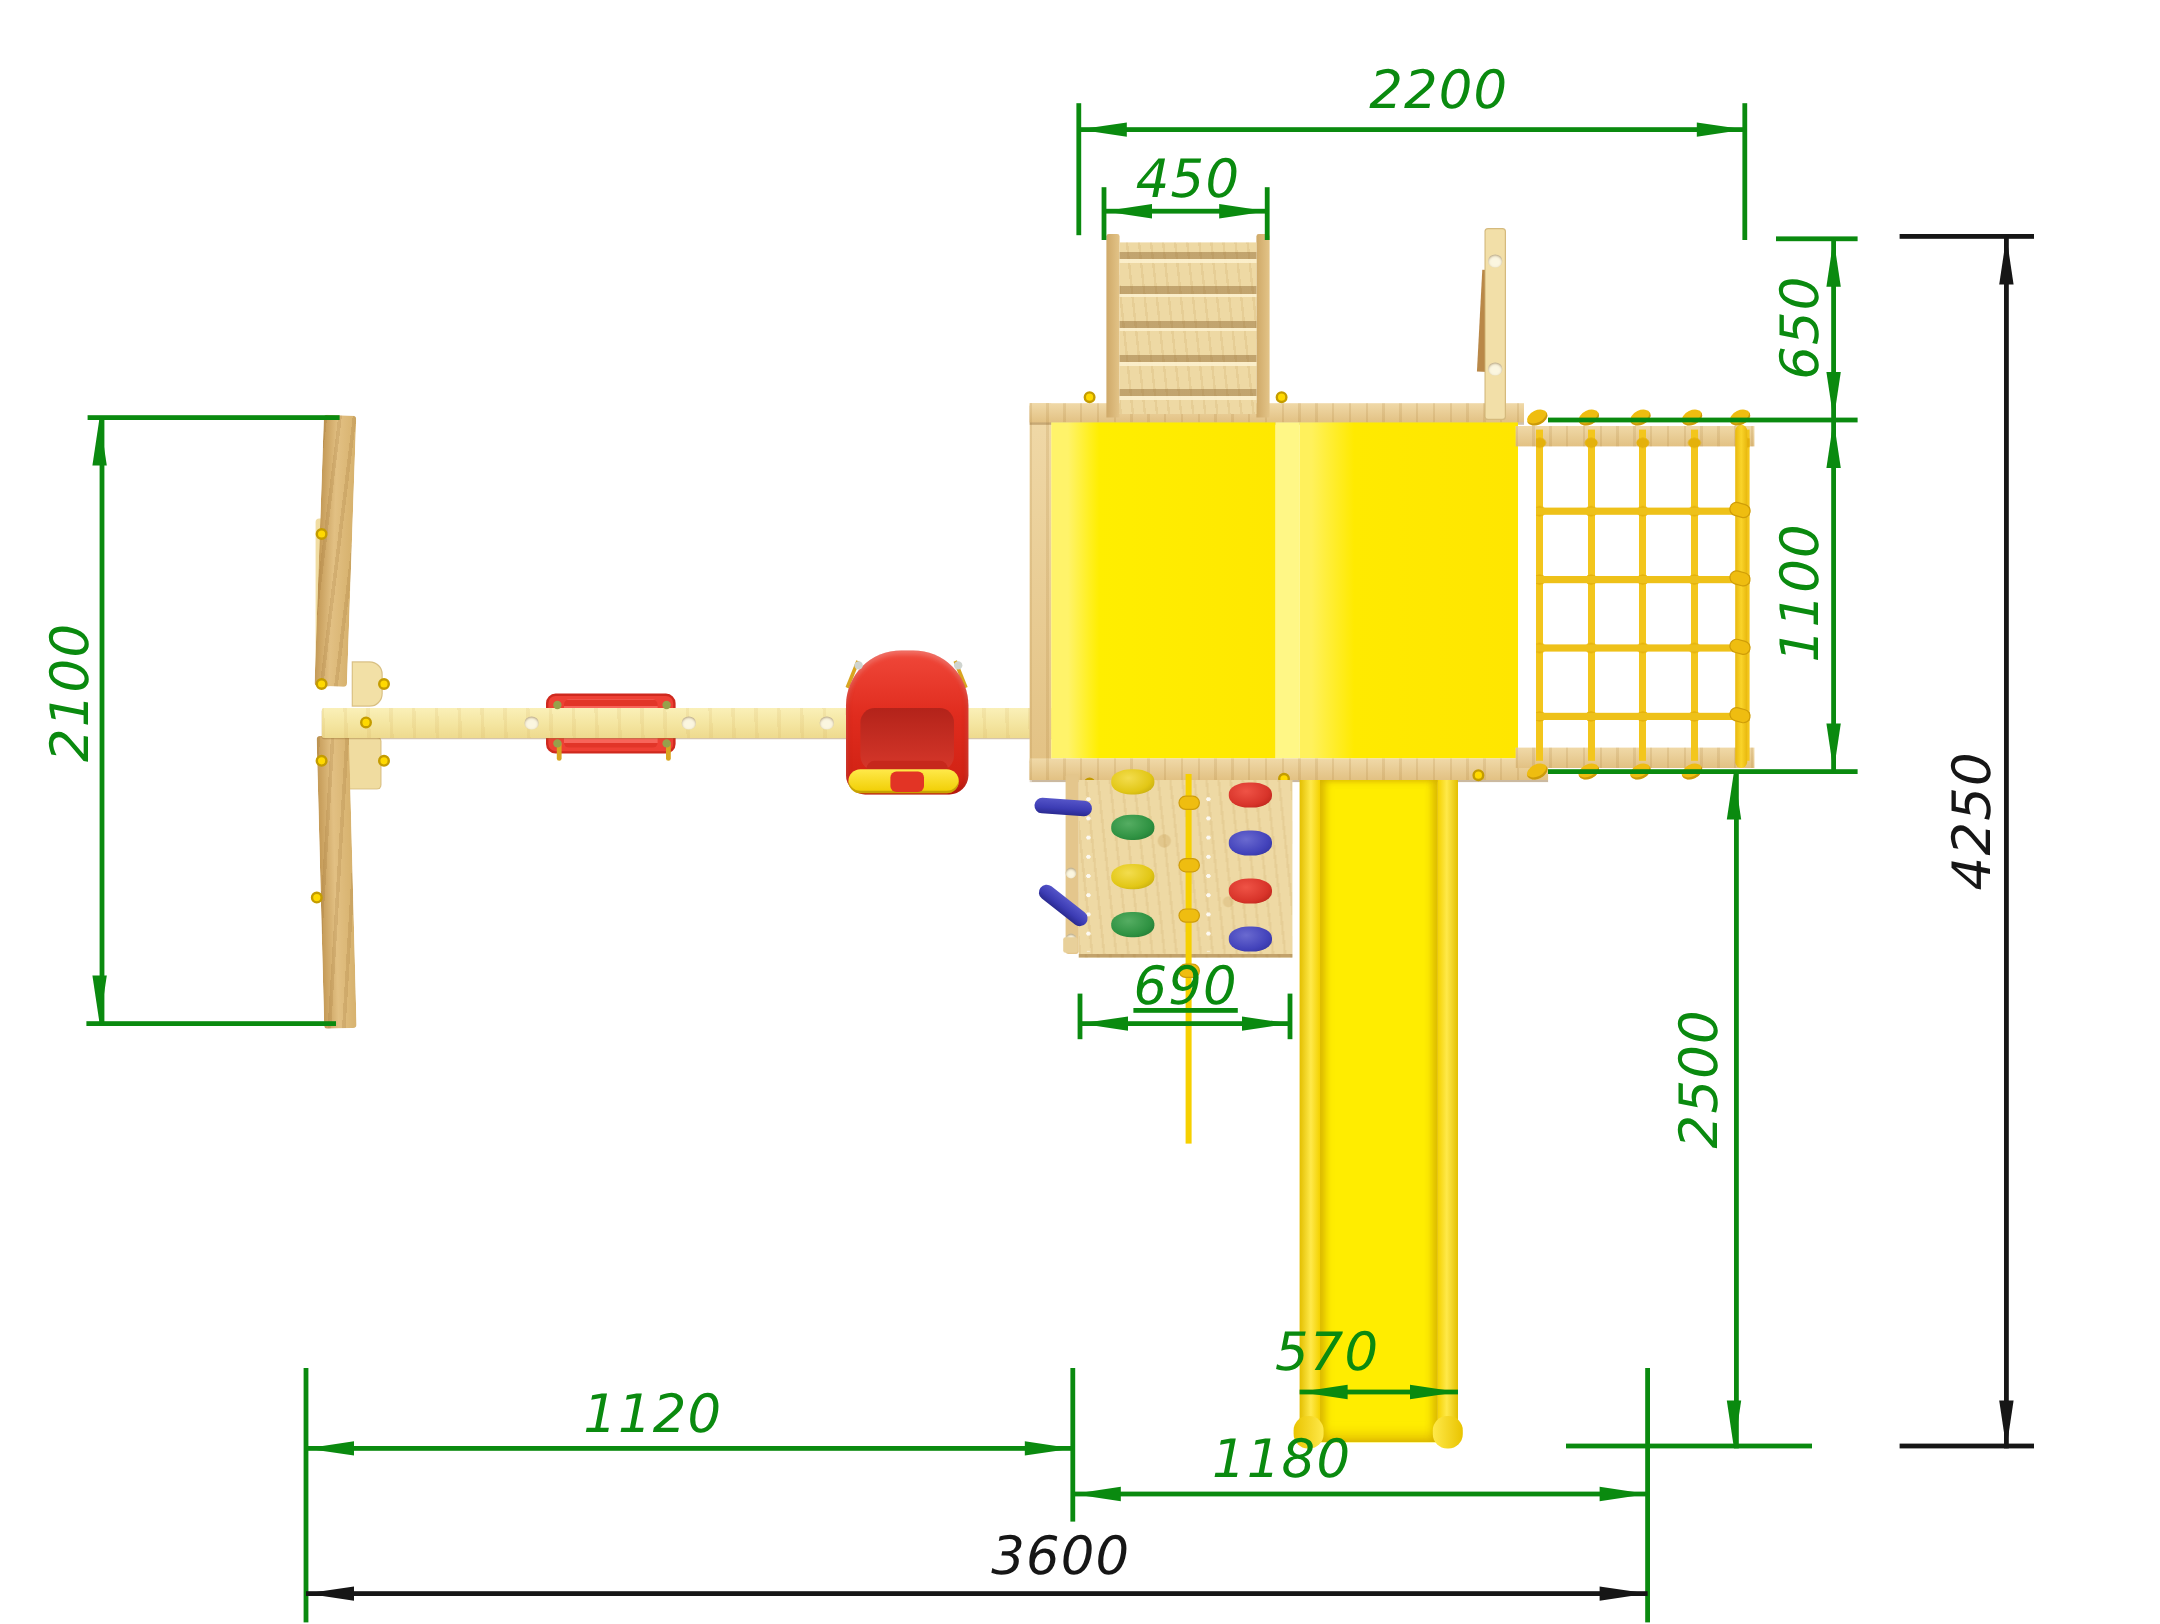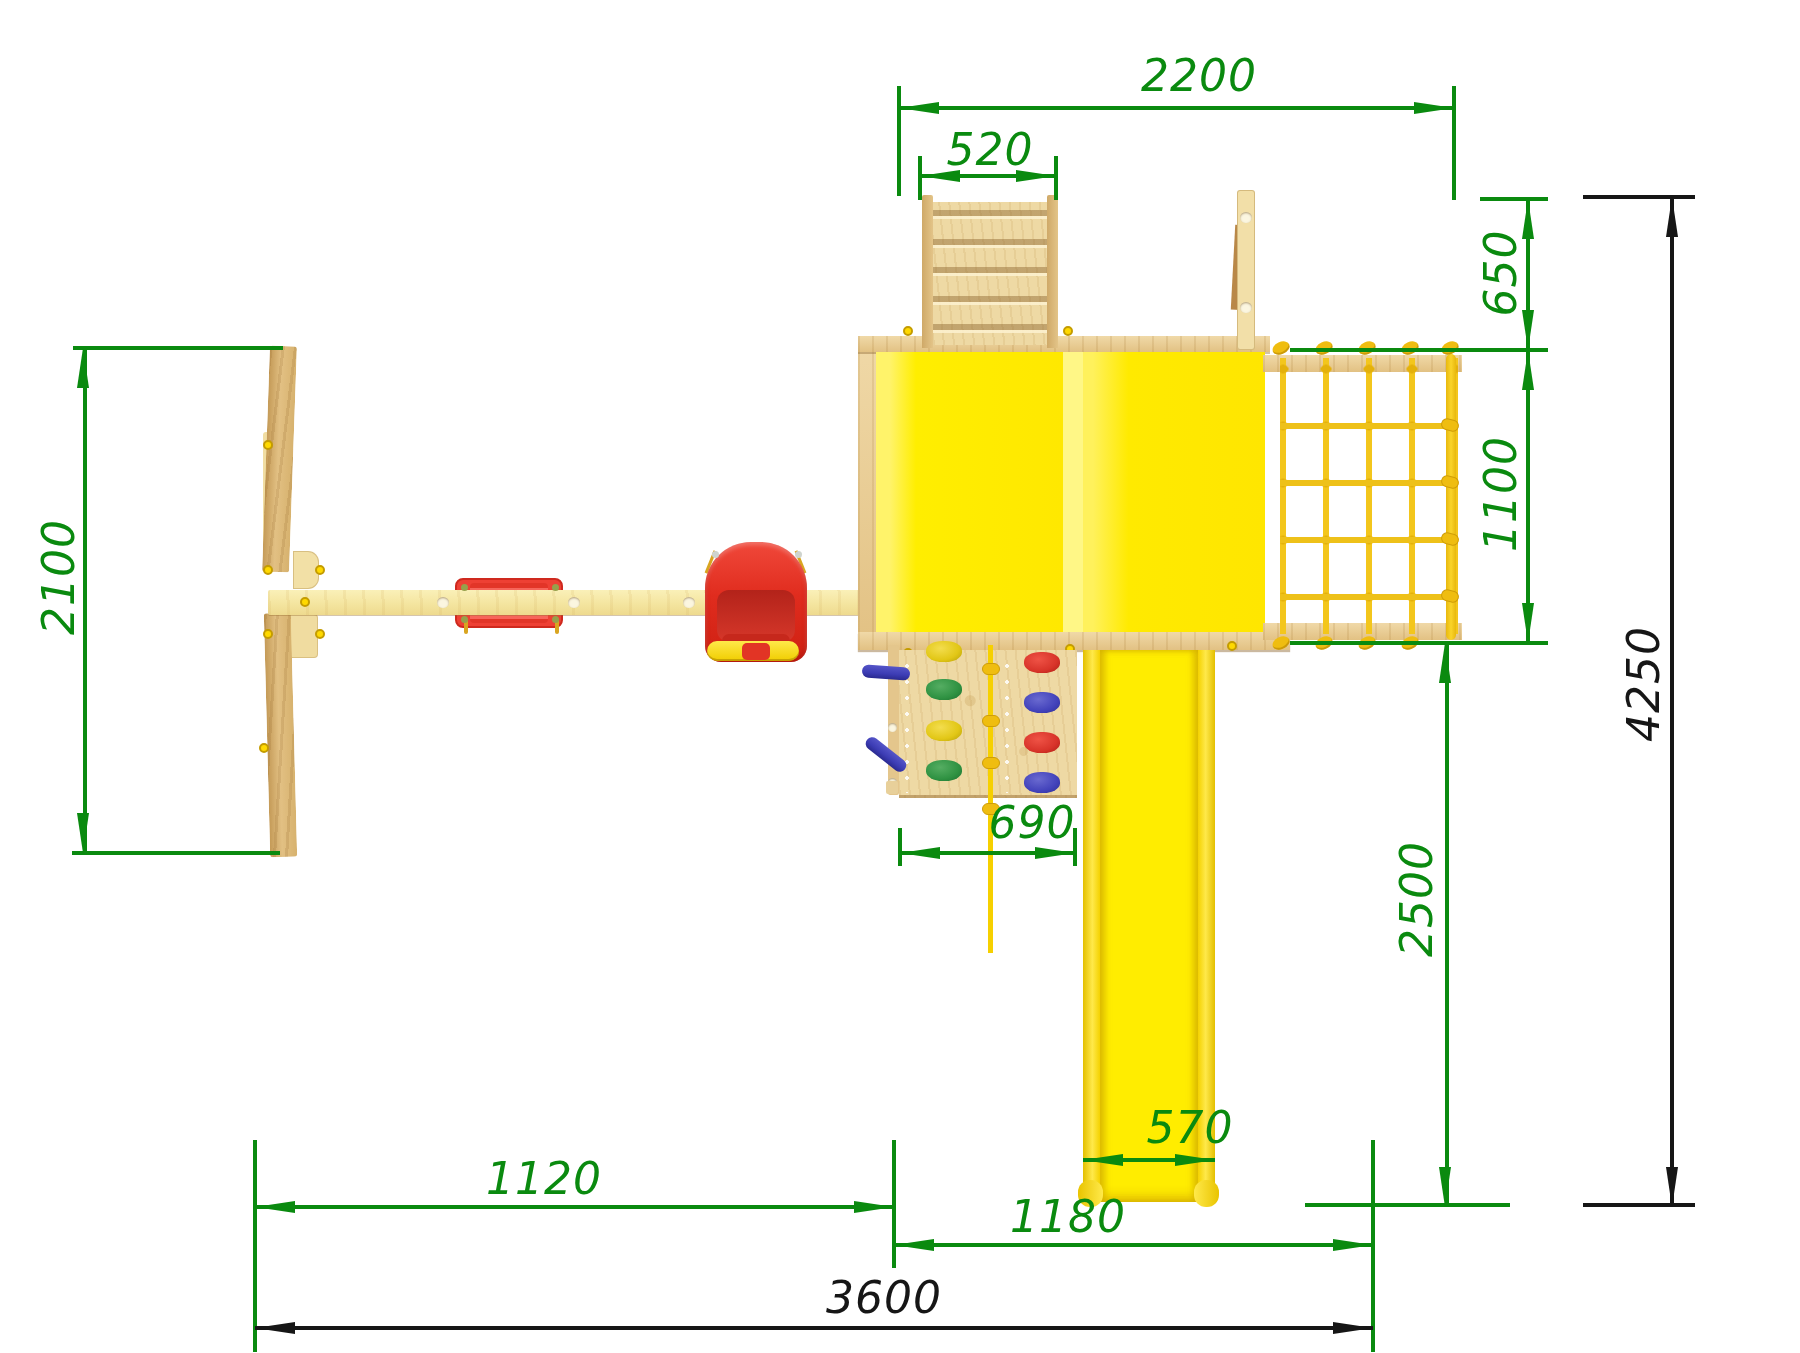--- a/index.html
+++ b/index.html
@@ -174,21 +174,21 @@
   <div class="gl" style="left:899px;top:106px;width:555px;height:4px;"></div>
   <div class="arr aL" style="left:899px;top:102px;"></div>
   <div class="arr aR" style="left:1414px;top:102px;"></div>
   <div class="dimlab" style="left:1099px;top:52px;">2200</div>
 
   <div class="gl" style="left:918px;top:156px;width:4px;height:44px;"></div>
   <div class="gl" style="left:1054px;top:156px;width:4px;height:44px;"></div>
   <div class="gl" style="left:920px;top:174px;width:136px;height:4px;"></div>
   <div class="arr aL" style="left:920px;top:170px;"></div>
   <div class="arr aR" style="left:1016px;top:170px;"></div>
-  <div class="dimlab" style="left:890px;top:126px;">520</div>
+  <div class="dimlab" style="left:890px;top:126px;">450</div>
 
   <div class="gl" style="left:1480px;top:197px;width:68px;height:4px;"></div>
   <div class="gl" style="left:1290px;top:348px;width:258px;height:4px;"></div>
   <div class="gl" style="left:1290px;top:641px;width:258px;height:4px;"></div>
   <div class="gl" style="left:1526px;top:199px;width:4px;height:151px;"></div>
   <div class="arr aU" style="left:1522px;top:199px;"></div>
   <div class="arr aD" style="left:1522px;top:310px;"></div>
   <div class="dimlab vert" style="left:1400px;top:250px;">650</div>
   <div class="gl" style="left:1526px;top:350px;width:4px;height:293px;"></div>
   <div class="arr aU" style="left:1522px;top:350px;"></div>
@@ -213,26 +213,26 @@
   <div class="gl" style="left:83px;top:348px;width:4px;height:505px;"></div>
   <div class="arr aU" style="left:77px;top:348px;"></div>
   <div class="arr aD" style="left:77px;top:813px;"></div>
   <div class="dimlab vert" style="left:-42px;top:554px;">2100</div>
 
   <div class="gl" style="left:898px;top:828px;width:4px;height:38px;"></div>
   <div class="gl" style="left:1073px;top:828px;width:4px;height:38px;"></div>
   <div class="gl" style="left:900px;top:851px;width:175px;height:4px;"></div>
   <div class="arr aL" style="left:900px;top:847px;"></div>
   <div class="arr aR" style="left:1035px;top:847px;"></div>
-  <div class="dimlab" style="left:932px;top:799px;">690</div>
+  <div class="dimlab" style="left:888px;top:799px;text-decoration:underline;">690</div>
 
   <div class="gl" style="left:1083px;top:1158px;width:132px;height:4px;"></div>
   <div class="arr aL" style="left:1083px;top:1154px;"></div>
   <div class="arr aR" style="left:1175px;top:1154px;"></div>
-  <div class="dimlab" style="left:1090px;top:1104px;">570</div>
+  <div class="dimlab" style="left:1006px;top:1104px;">570</div>
 
   <div class="gl" style="left:253px;top:1140px;width:4px;height:212px;"></div>
   <div class="gl" style="left:892px;top:1140px;width:4px;height:128px;"></div>
   <div class="gl" style="left:1371px;top:1140px;width:4px;height:212px;"></div>
 
   <div class="gl" style="left:255px;top:1205px;width:639px;height:4px;"></div>
   <div class="arr aL" style="left:255px;top:1201px;"></div>
   <div class="arr aR" style="left:854px;top:1201px;"></div>
   <div class="dimlab" style="left:444px;top:1155px;">1120</div>
 

